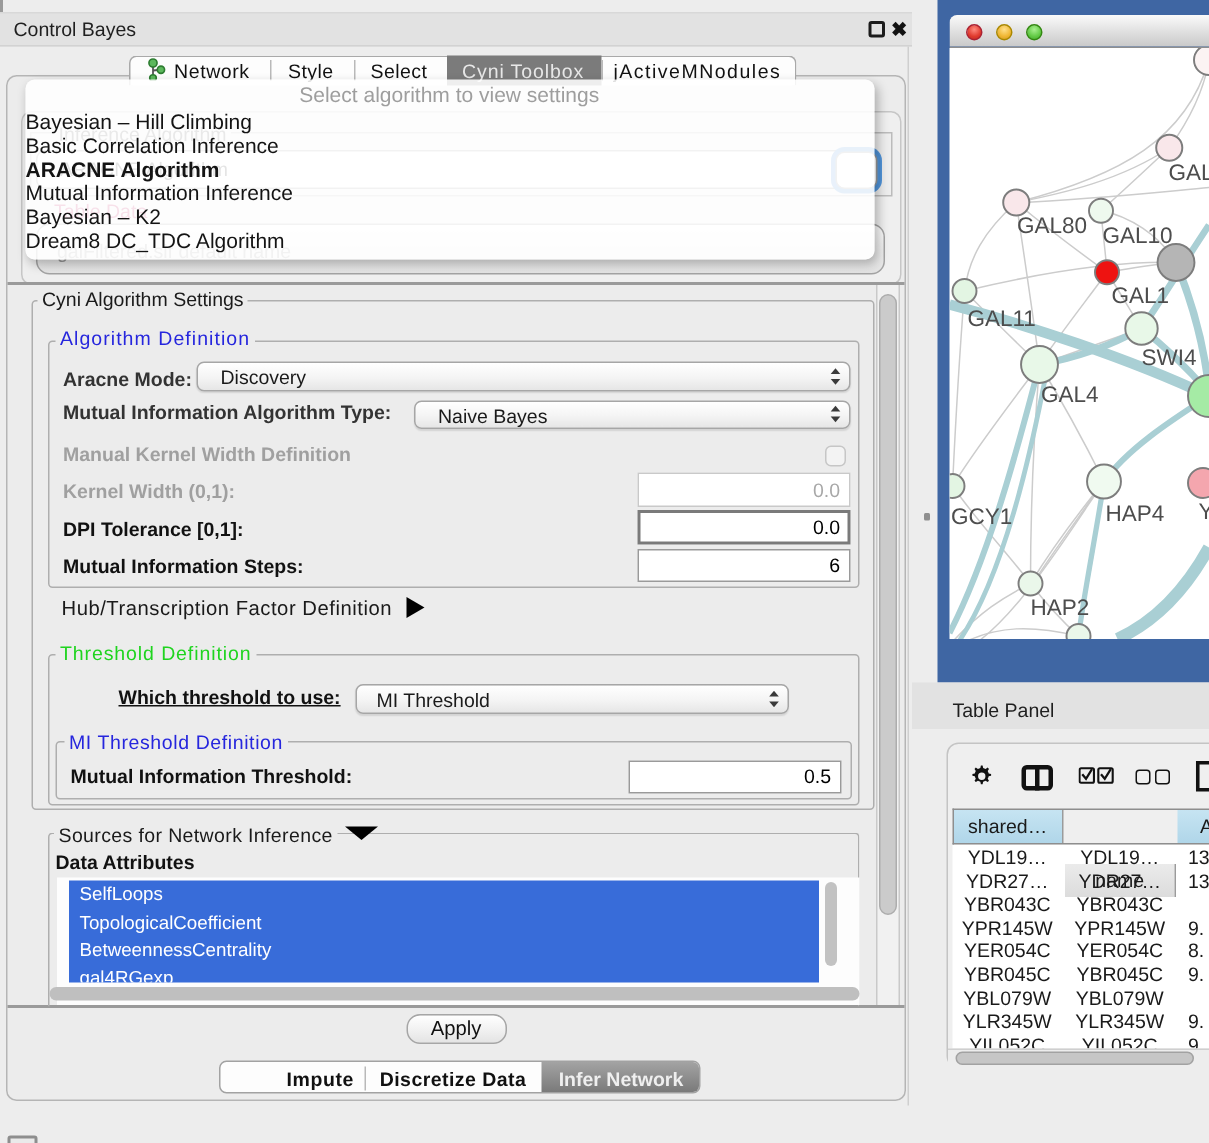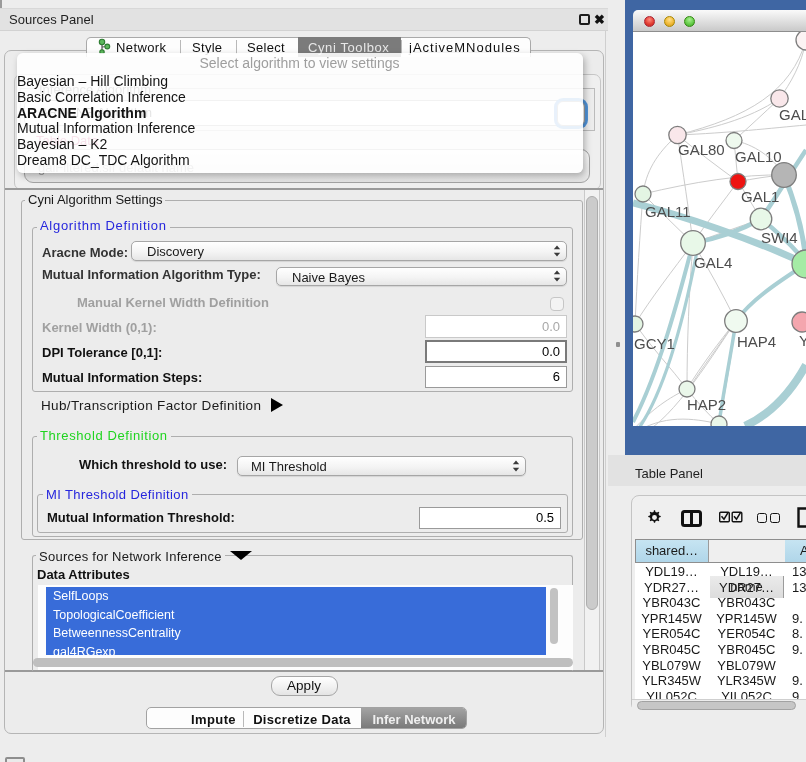--- a/index.html
+++ b/index.html
@@ -21,21 +21,21 @@
   .grp { position:absolute; border:1px solid #aeaeae; border-radius:3px; }
   .gtitle { position:absolute; background:#ececec; padding:0 3px; font-size:13px; line-height:13px; white-space:nowrap; }
 </style>
 </head>
 <body>
 
 <div class="abs" style="left:0;top:0;width:608px;height:762px;background:#ededed;"></div>
 <div class="abs" style="left:0;top:0;width:2px;height:8px;background:#9a9a9a;"></div>
 
 <div class="abs" style="left:0;top:8px;width:608px;height:23px;background:#e2e2e2;border-top:1px solid #d8d8d8;border-bottom:1px solid #d2d2d2;"></div>
-<div class="abs" style="left:9px;top:12px;font-size:13px;color:#1f1f1f;">Sources Panel</div>
+<div class="abs" style="left:9px;top:12px;font-size:13px;color:#1f1f1f;">Control Bayes</div>
 
 <div class="abs" style="left:579px;top:14px;width:11px;height:11px;border:2px solid #1b1b1b;border-radius:2px;"></div>
 <div class="abs" style="left:594px;top:12px;font-size:13px;font-weight:bold;color:#111;">✖</div>
 
 <div class="abs" style="left:4px;top:50px;width:600px;height:684px;background:#ececec;border:1px solid #b5b5b5;border-radius:7px;"></div>
 
 <div class="abs" style="left:86px;top:37px;width:445px;height:20px;background:#fdfdfd;border:1px solid #a9a9a9;border-bottom:none;border-radius:5px 5px 0 0;"></div>
 <div class="abs" style="left:180px;top:40px;width:1px;height:14px;background:#b9b9b9;"></div>
 <div class="abs" style="left:236px;top:40px;width:1px;height:14px;background:#b9b9b9;"></div>
 <div class="abs" style="left:298px;top:37px;width:103px;height:20px;background:#7b7b7b;"></div>
@@ -99,39 +99,39 @@
 <div class="combo" style="left:276px;top:266.5px;width:291px;height:19.5px;">
   <span class="ctext">Naive Bayes</span>
   <span class="arr">
       <svg width="8" height="14" viewBox="0 0 8 14">
         <path d="M0.8 5.3 L4 1.5 L7.2 5.3 Z" fill="#3a3a3a"></path>
         <path d="M0.8 8.7 L4 12.5 L7.2 8.7 Z" fill="#3a3a3a"></path>
       </svg>
     </span>
 </div>
 
-<div class="lbl dis" style="left:42px;top:295px;margin-left:35px;">Manual Kernel Width Definition</div>
+<div class="lbl dis" style="left:42px;top:295px;">Manual Kernel Width Definition</div>
 <div class="abs" style="left:550px;top:296.5px;width:14px;height:14px;border:1px solid #c6c6c6;border-radius:4px;background:#f3f3f3;"></div>
 
 <div class="lbl dis" style="left:42px;top:320px;">Kernel Width (0,1):</div>
 <div class="tfield dis" style="left:425px;top:315px;width:142px;height:23px;border:1px solid #c9c9c9;line-height:21px;padding-right:6px;color:#a8a8a8;">0.0</div>
 
 <div class="lbl" style="left:42px;top:345px;color:#111;">DPI Tolerance [0,1]:</div>
 <div class="tfield" style="left:425px;top:340px;width:142px;height:23px;border:2px solid #7a7a7a;line-height:19px;padding-right:5px;color:#000;">0.0</div>
 
 <div class="lbl" style="left:42px;top:370px;color:#111;">Mutual Information Steps:</div>
 <div class="tfield" style="left:425px;top:366px;width:142px;height:22px;border:1px solid #9a9a9a;line-height:20px;padding-right:6px;color:#000;">6</div>
 
 <div class="abs" style="left:41px;top:398px;font-size:13.5px;letter-spacing:0.35px;color:#1a1a1a;">Hub/Transcription Factor Definition</div>
 <div class="abs" style="left:271px;top:398px;width:0;height:0;border-left:12px solid #000;border-top:7px solid transparent;border-bottom:7px solid transparent;"></div>
 
 <div class="grp" style="left:32px;top:435.5px;width:541px;height:101px;"></div>
 <div class="gtitle" style="left:37px;top:428.5px;color:#1fd41f;letter-spacing:0.6px;">Threshold Definition</div>
 
-<div class="lbl" style="left:79px;top:456.5px;color:#111;">Which threshold to use:</div>
+<div class="lbl" style="left:79px;top:456.5px;color:#111;text-decoration:underline;">Which threshold to use:</div>
 <div class="combo" style="left:237px;top:456px;width:289px;height:20px;">
   <span class="ctext" style="left:13px;">MI Threshold</span>
   <span class="arr">
       <svg width="8" height="14" viewBox="0 0 8 14">
         <path d="M0.8 5.3 L4 1.5 L7.2 5.3 Z" fill="#3a3a3a"></path>
         <path d="M0.8 8.7 L4 12.5 L7.2 8.7 Z" fill="#3a3a3a"></path>
       </svg>
     </span>
 </div>
 

